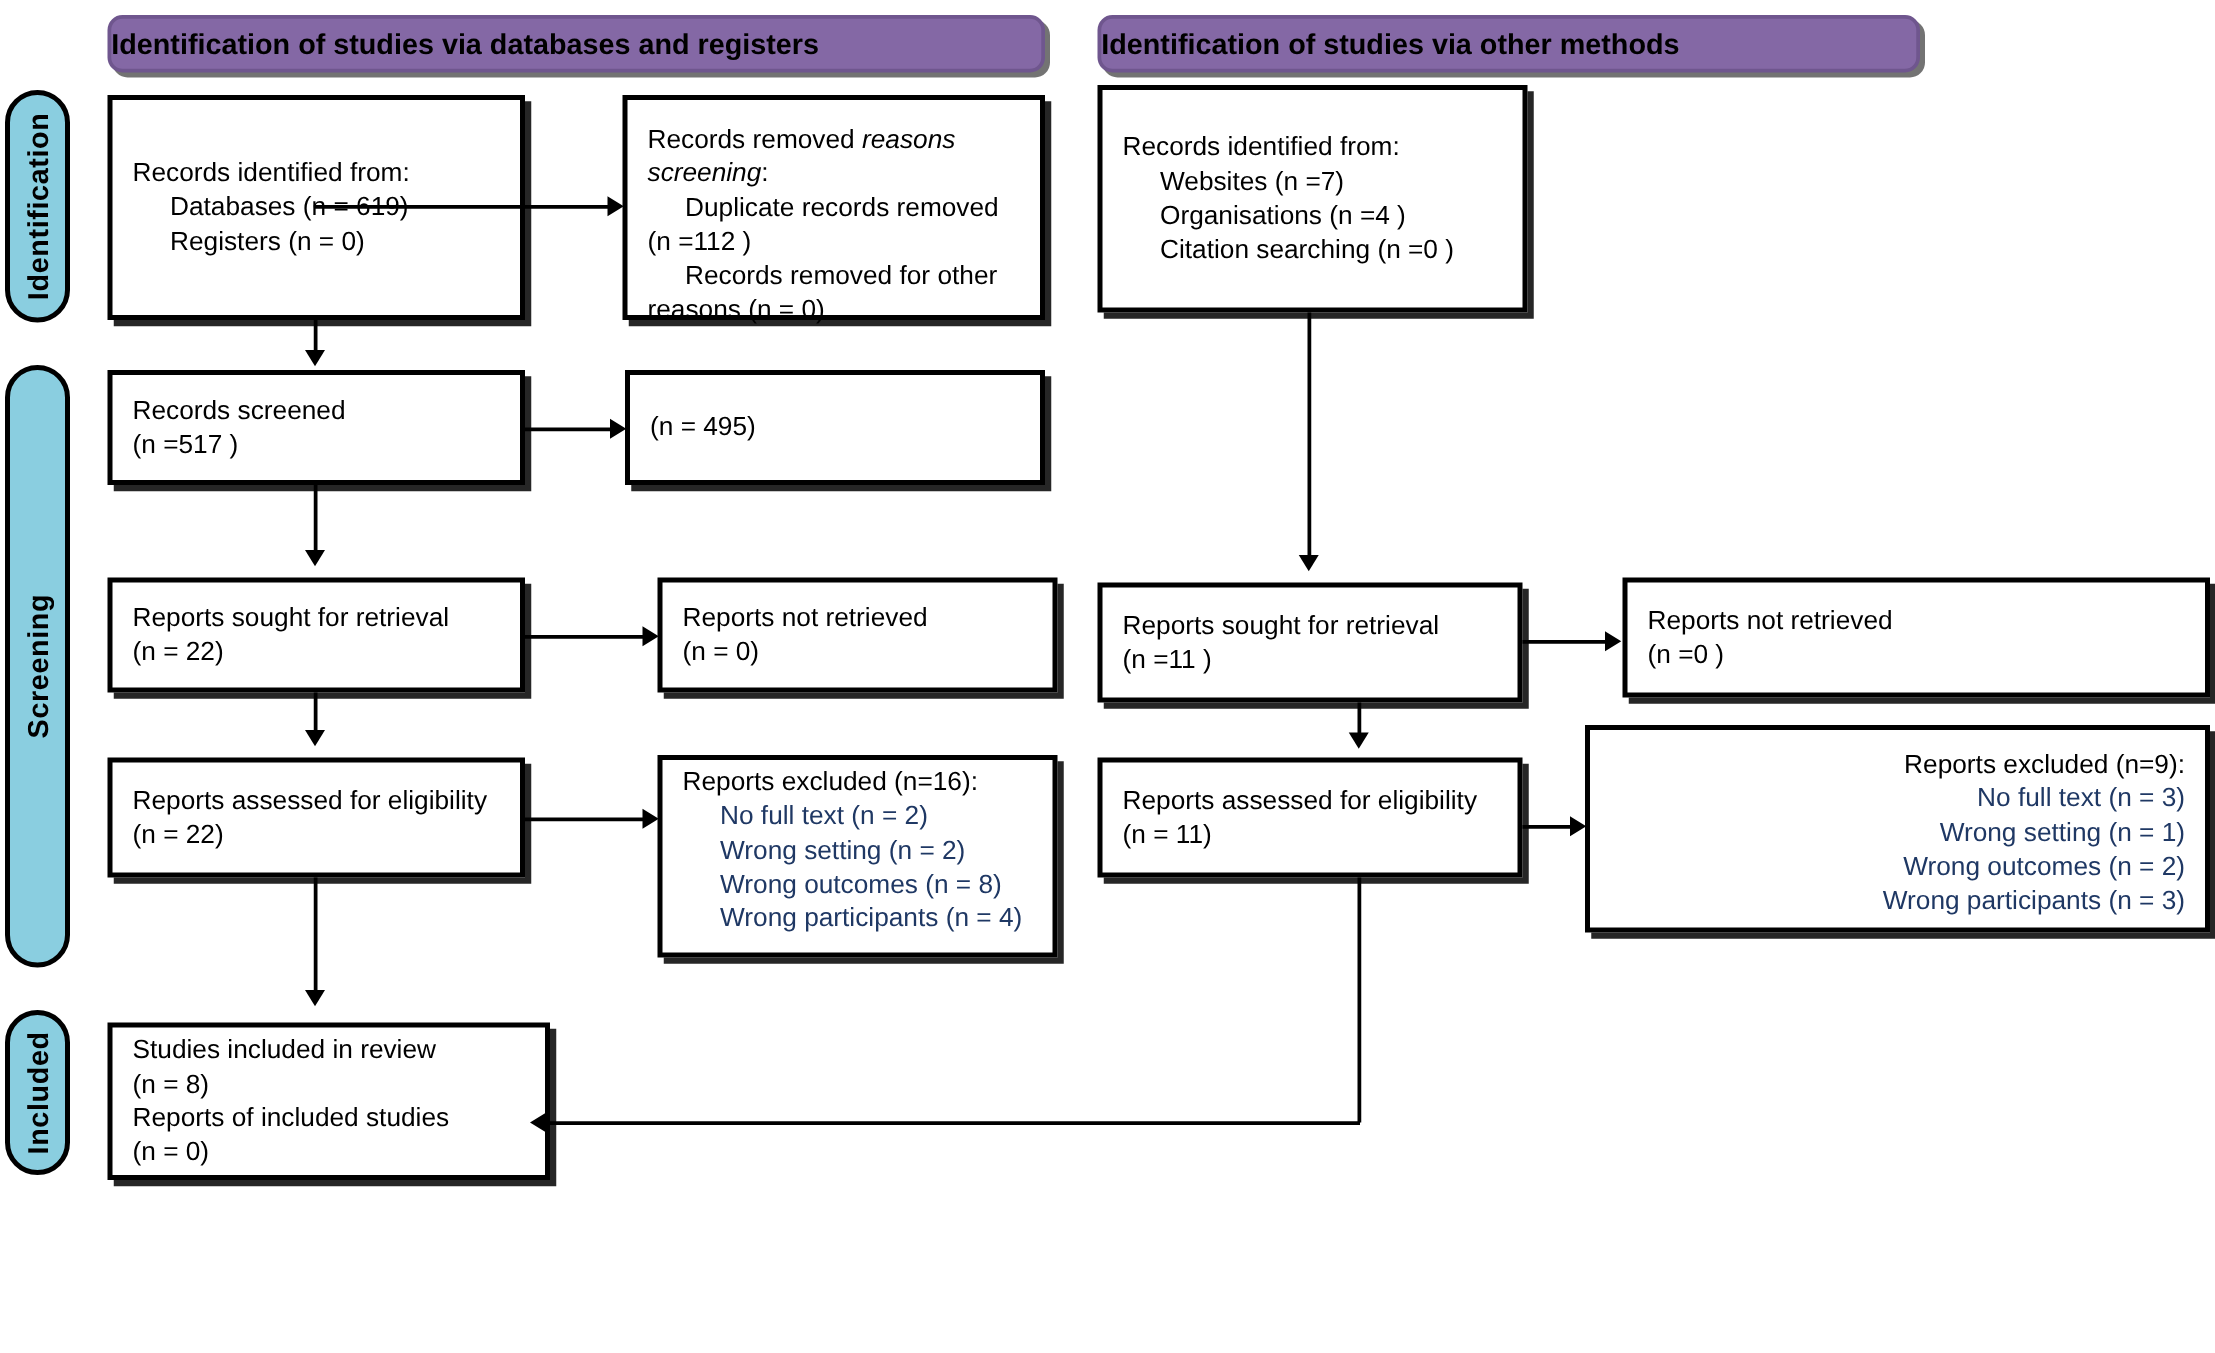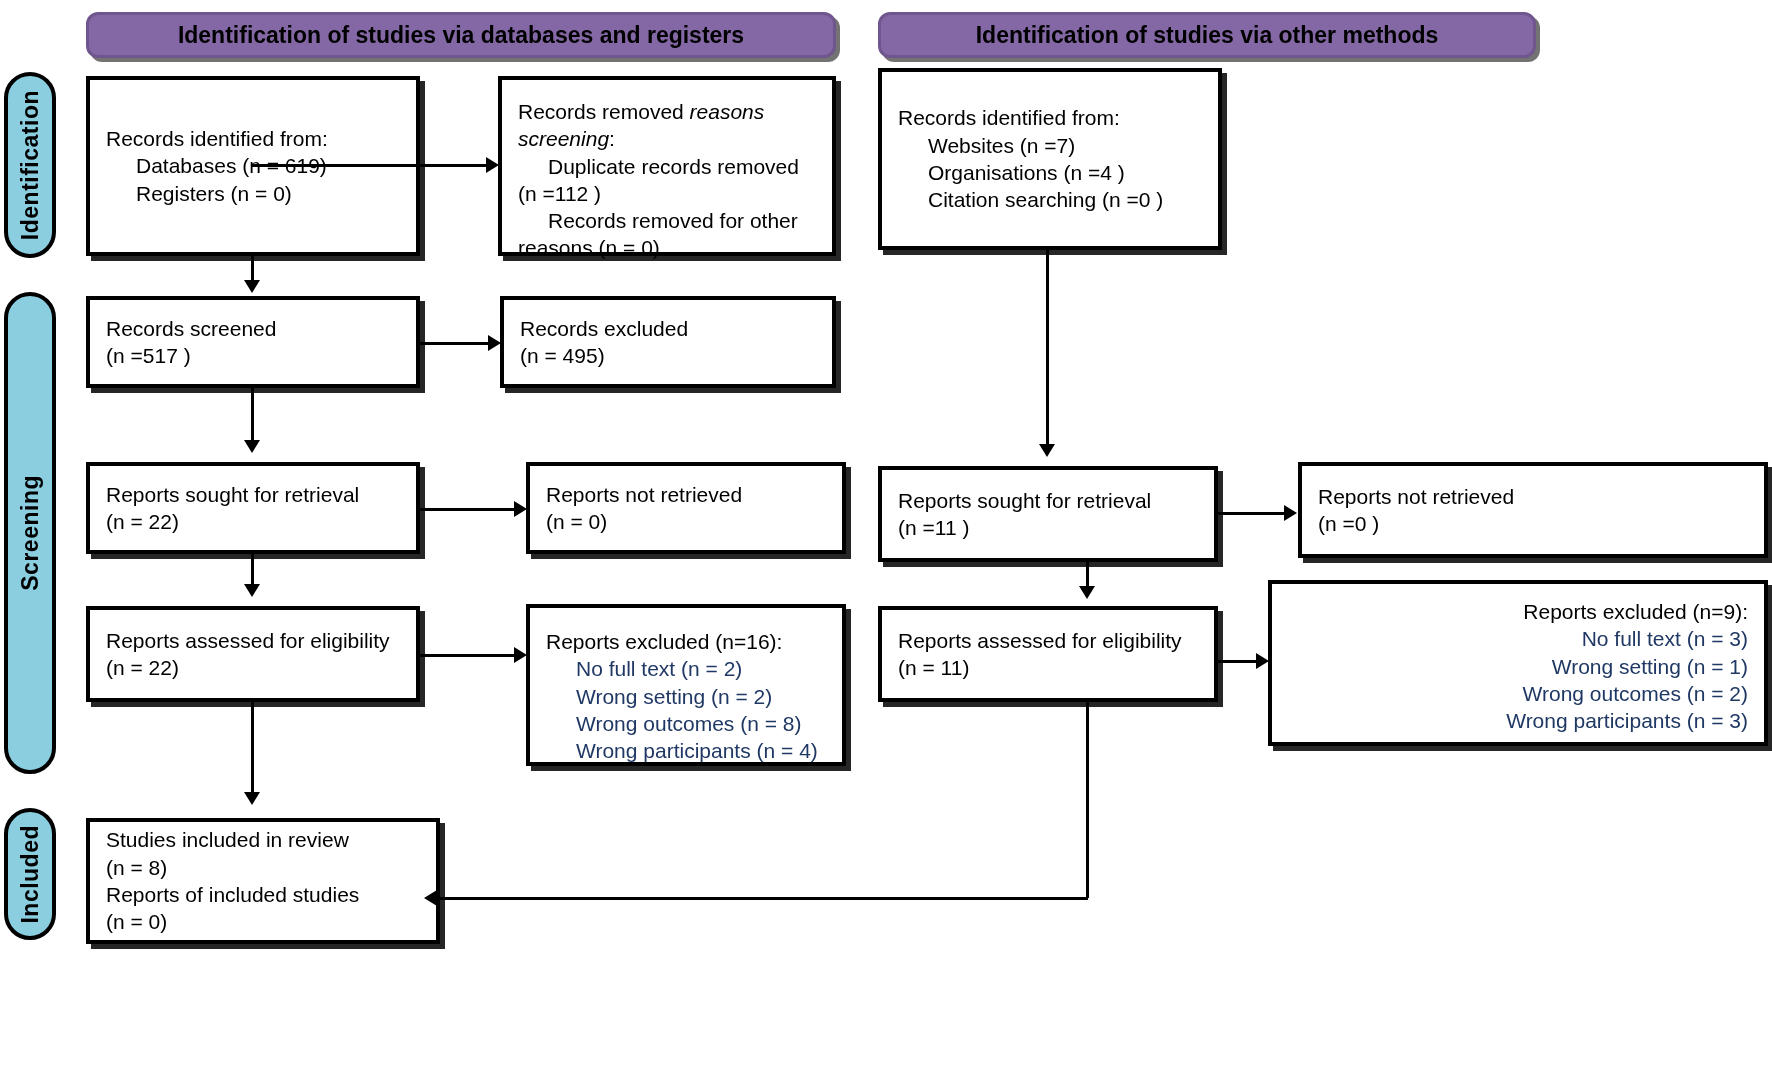--- a/index.html
+++ b/index.html
@@ -42,21 +42,21 @@
 
   
   .section-header {
     position: absolute;
     background: #8468A5;
     border: 3px solid #6F568E;
     border-radius: 12px;
     box-sizing: border-box;
     display: flex;
     align-items: center;
-    justify-content: center;
+    justify-content: flex-start;
     box-shadow: 4px 4px 0 rgba(0,0,0,0.55);
   }
   .section-header span {
     font-weight: bold;
     font-size: 23px;
     color: #000000;
     white-space: nowrap;
   }
 
   
@@ -150,40 +150,39 @@
     <div class="line indent">Records removed for other</div>
     <div class="line">reasons (n = 0)</div>
   </div>
 
   <div class="box" style="left:86px; top:296px; width:334px; height:92px;">
     <div class="line">Records screened</div>
     <div class="line">(n =517 )</div>
   </div>
 
   <div class="box" style="left:500px; top:296px; width:336px; height:92px;">
-    <div class="line">Records excluded</div>
     <div class="line">(n = 495)</div>
   </div>
 
   <div class="box" style="left:86px; top:462px; width:334px; height:92px;">
     <div class="line">Reports sought for retrieval</div>
     <div class="line">(n = 22)</div>
   </div>
 
   <div class="box" style="left:526px; top:462px; width:320px; height:92px;">
     <div class="line">Reports not retrieved</div>
     <div class="line">(n = 0)</div>
   </div>
 
   <div class="box" style="left:86px; top:606px; width:334px; height:96px;">
     <div class="line">Reports assessed for eligibility</div>
     <div class="line">(n = 22)</div>
   </div>
 
-  <div class="box" style="left:526px; top:604px; width:320px; height:162px; justify-content:flex-start; padding-top:20px;">
+  <div class="box" style="left:526px; top:604px; width:320px; height:162px; justify-content:flex-start; padding-top:4px;">
     <div class="line">Reports excluded (n=16):</div>
     <div class="line indent blue">No full text (n = 2)</div>
     <div class="line indent blue">Wrong setting (n = 2)</div>
     <div class="line indent blue">Wrong outcomes (n = 8)</div>
     <div class="line indent blue">Wrong participants (n = 4)</div>
   </div>
 
   <div class="box" style="left:86px; top:818px; width:354px; height:126px;">
     <div class="line">Studies included in review</div>
     <div class="line">(n = 8)</div>

